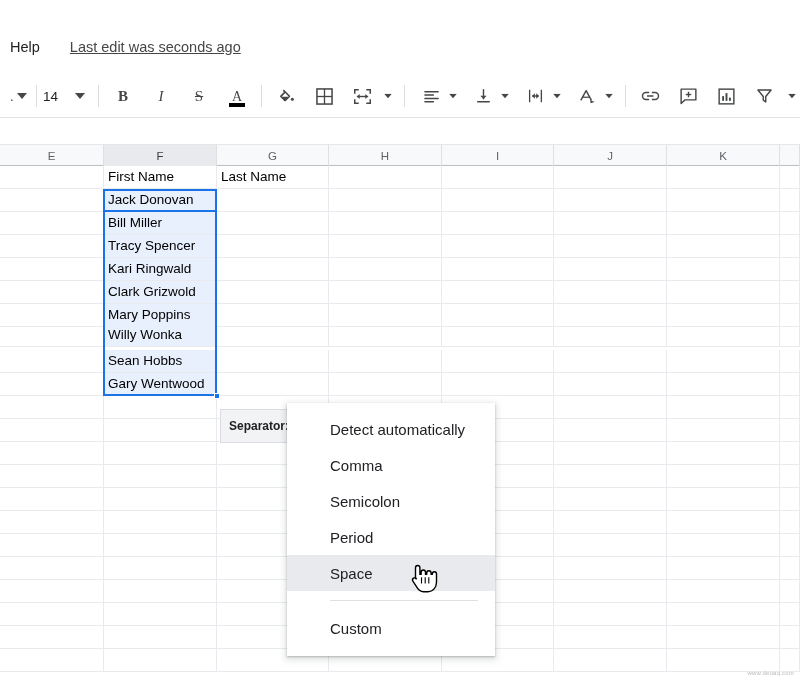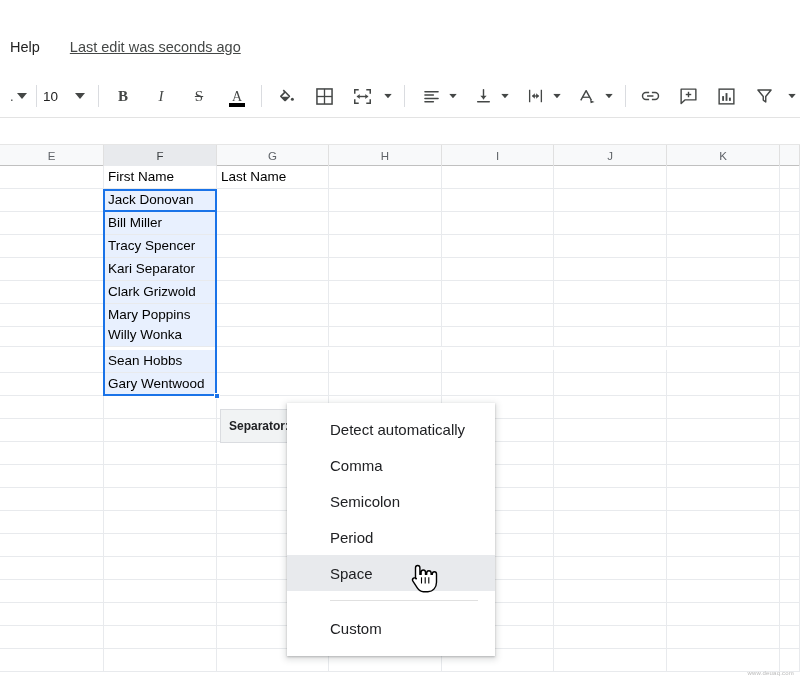--- a/index.html
+++ b/index.html
@@ -188,21 +188,21 @@
 
     <div class="font-name">...</div>
     <div class="tb-caret">
       <svg width="10" height="6" viewBox="0 0 10 6">
           <path d="M0 0l5 6 5-6z" fill="#444746"></path>
         </svg>
     </div>
 
     <div class="tb-sep"></div>
 
-    <div class="font-size">10</div>
+    <div class="font-size">14</div>
     <div class="tb-caret" style="margin-left:14px;">
       <svg width="10" height="6" viewBox="0 0 10 6">
           <path d="M0 0l5 6 5-6z" fill="#444746"></path>
         </svg>
     </div>
 
     <div class="tb-sep" style="margin-left:10px;"></div>
 
     <div class="tb-btn tb-bold" style="margin-left:4px;">B</div>
     <div class="tb-btn tb-italic" style="margin-left:10px;">I</div>
@@ -398,21 +398,21 @@
           <div class="cell" style="left: 217px; width: 112px;"></div>
           <div class="cell" style="left: 329px; width: 113px;"></div>
           <div class="cell" style="left: 442px; width: 112px;"></div>
           <div class="cell" style="left: 554px; width: 113px;"></div>
           <div class="cell" style="left: 667px; width: 113px;"></div>
           <div class="cell" style="left: 780px; width: 20px;"></div>
         </div>
         <div class="row" style="top: 92px;">
           <div class="cell" style="left: 0px; width: 104px;"></div>
           <div class="cell sel" style="left: 104px; width: 113px;">
-            <div class="ctext">Kari Separator</div>
+            <div class="ctext">Kari Ringwald</div>
           </div>
           <div class="cell" style="left: 217px; width: 112px;"></div>
           <div class="cell" style="left: 329px; width: 113px;"></div>
           <div class="cell" style="left: 442px; width: 112px;"></div>
           <div class="cell" style="left: 554px; width: 113px;"></div>
           <div class="cell" style="left: 667px; width: 113px;"></div>
           <div class="cell" style="left: 780px; width: 20px;"></div>
         </div>
         <div class="row" style="top: 115px;">
           <div class="cell" style="left: 0px; width: 104px;"></div>

